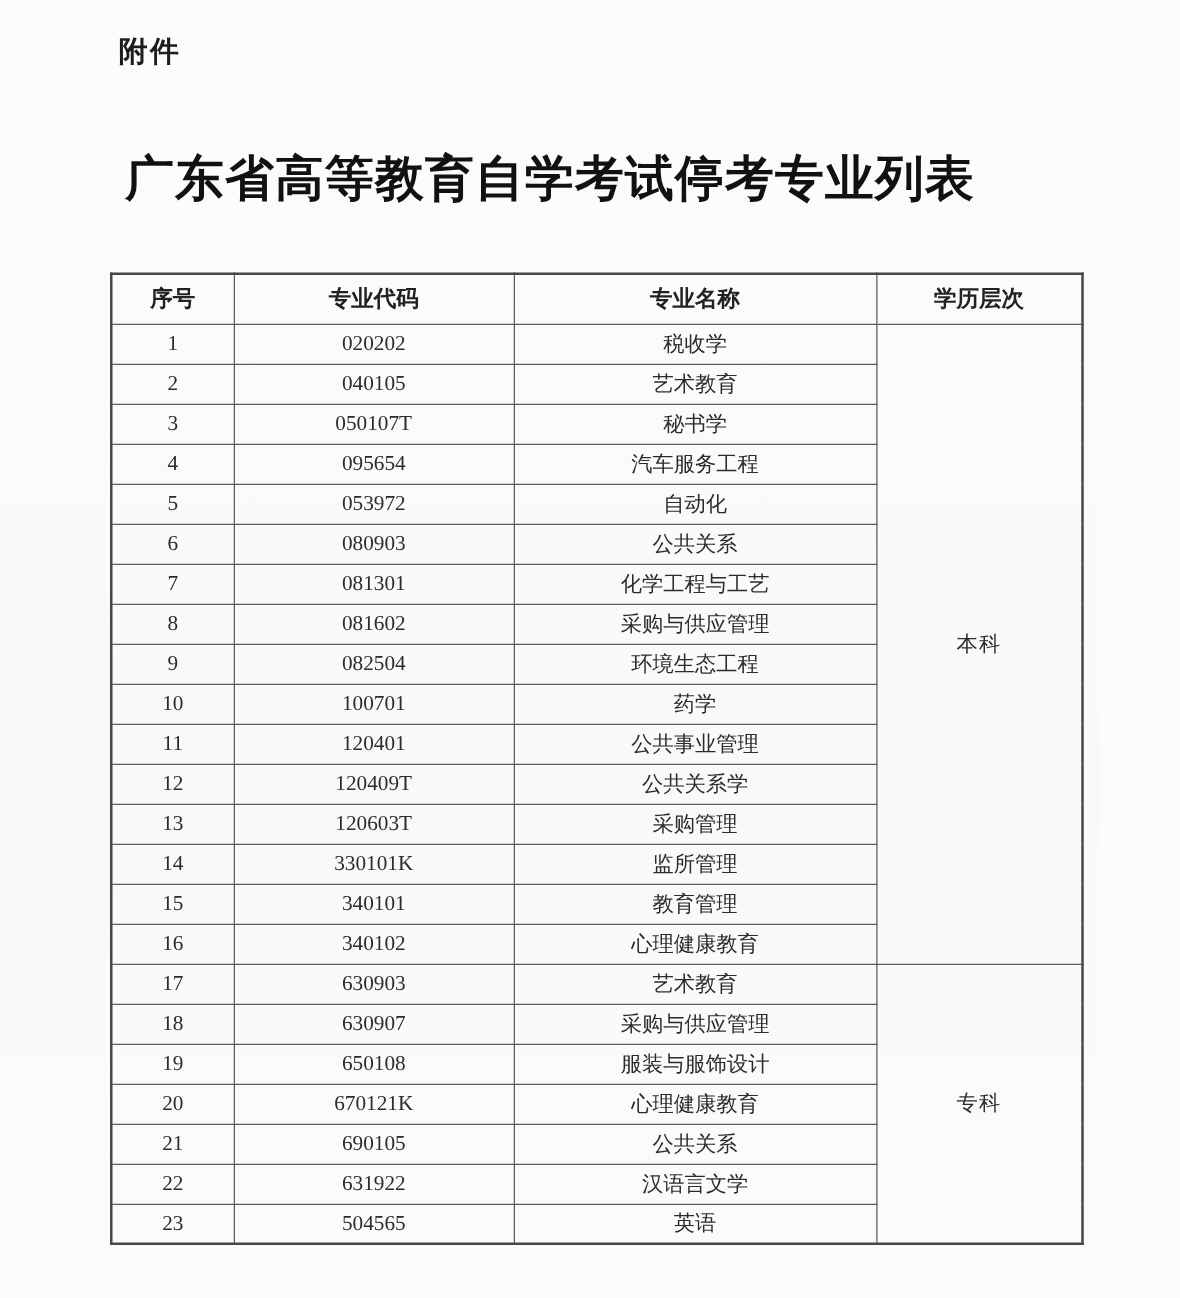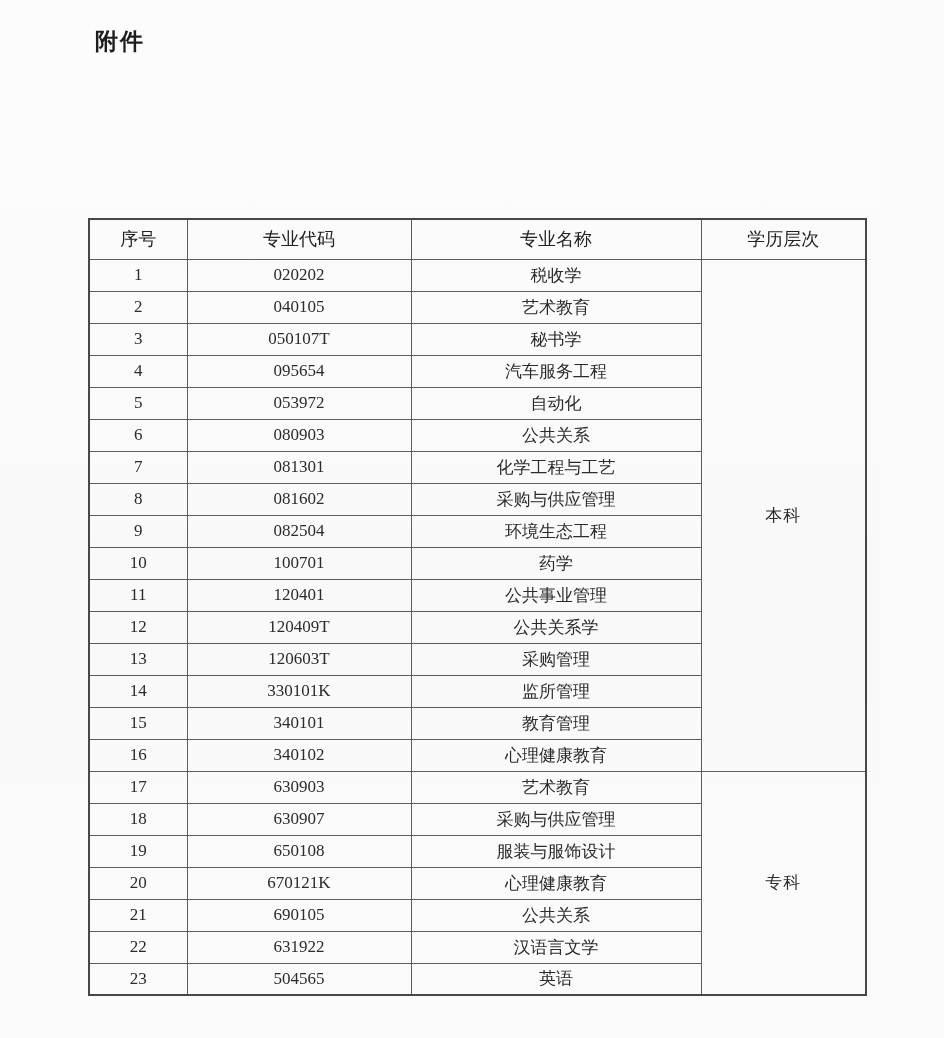--- a/index.html
+++ b/index.html
@@ -56,36 +56,37 @@
   table.majors th, table.majors td {
     border: 1px solid #5c5c5c;
     text-align: center;
     vertical-align: middle;
     padding: 0 4px;
     overflow: hidden;
     white-space: nowrap;
   }
   table.majors th {
     height: 40px;
-    font-weight: 400;
+    font-weight: 700;
     font-size: 18px;
     color: #222;
   }
   table.majors td { height: 32px; font-weight: 400; }
   table.majors { border: 2px solid #474747; }
   table.majors tr.group-start td { border-top: 1.5px solid #4d4d4d; }
   td.level-cell { font-size: 17px; letter-spacing: 1px; }
 </style>
 </head>
 <body>
 
 <div class="page">
 
   <div class="attachment-label">附件</div>
 
+  <div class="doc-title">广东省高等教育自学考试停考专业列表</div>
 
   <table class="majors">
     <colgroup>
       <col class="c-no">
       <col class="c-code">
       <col class="c-name">
       <col class="c-lvl">
     </colgroup>
     <thead>
       <tr>

